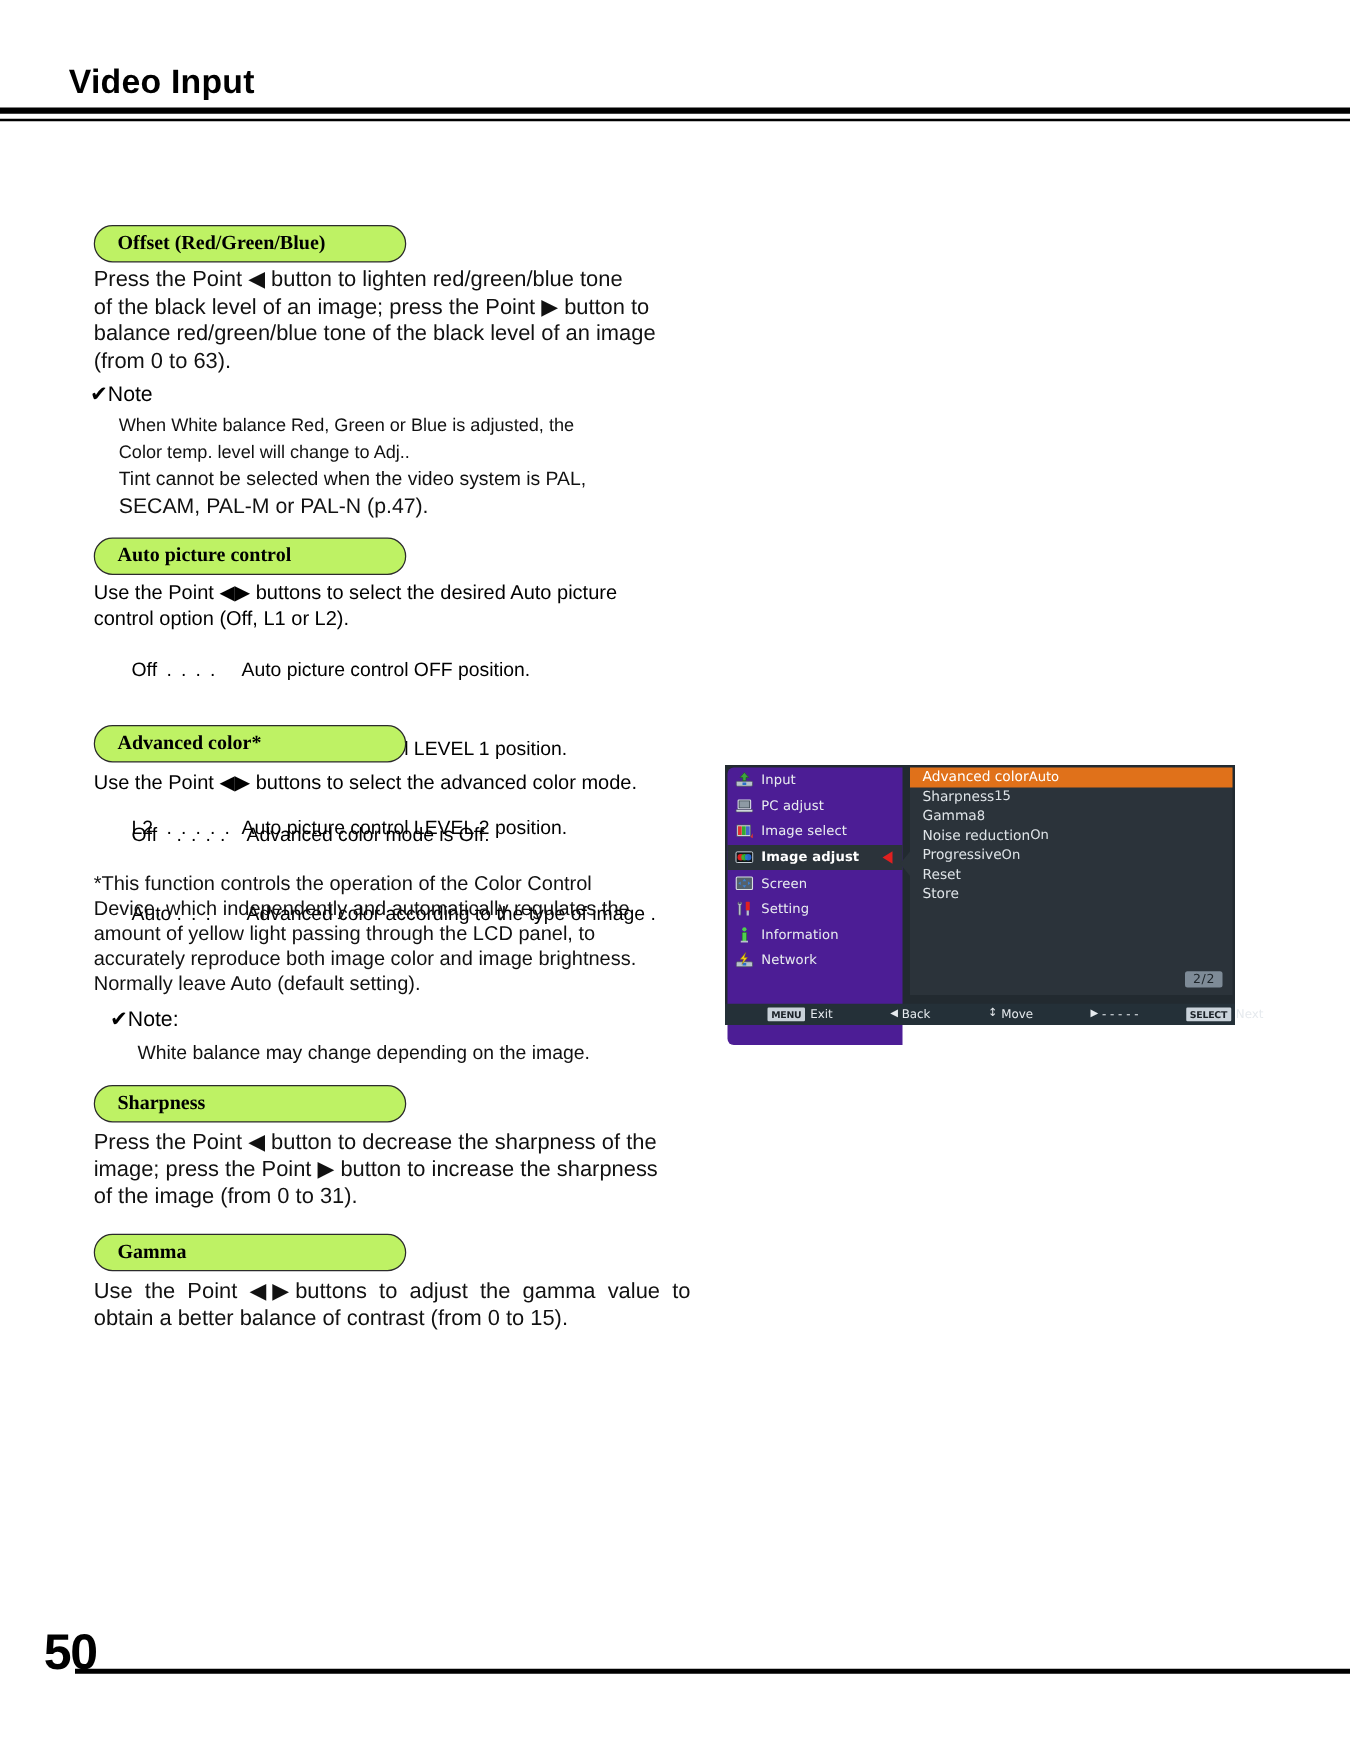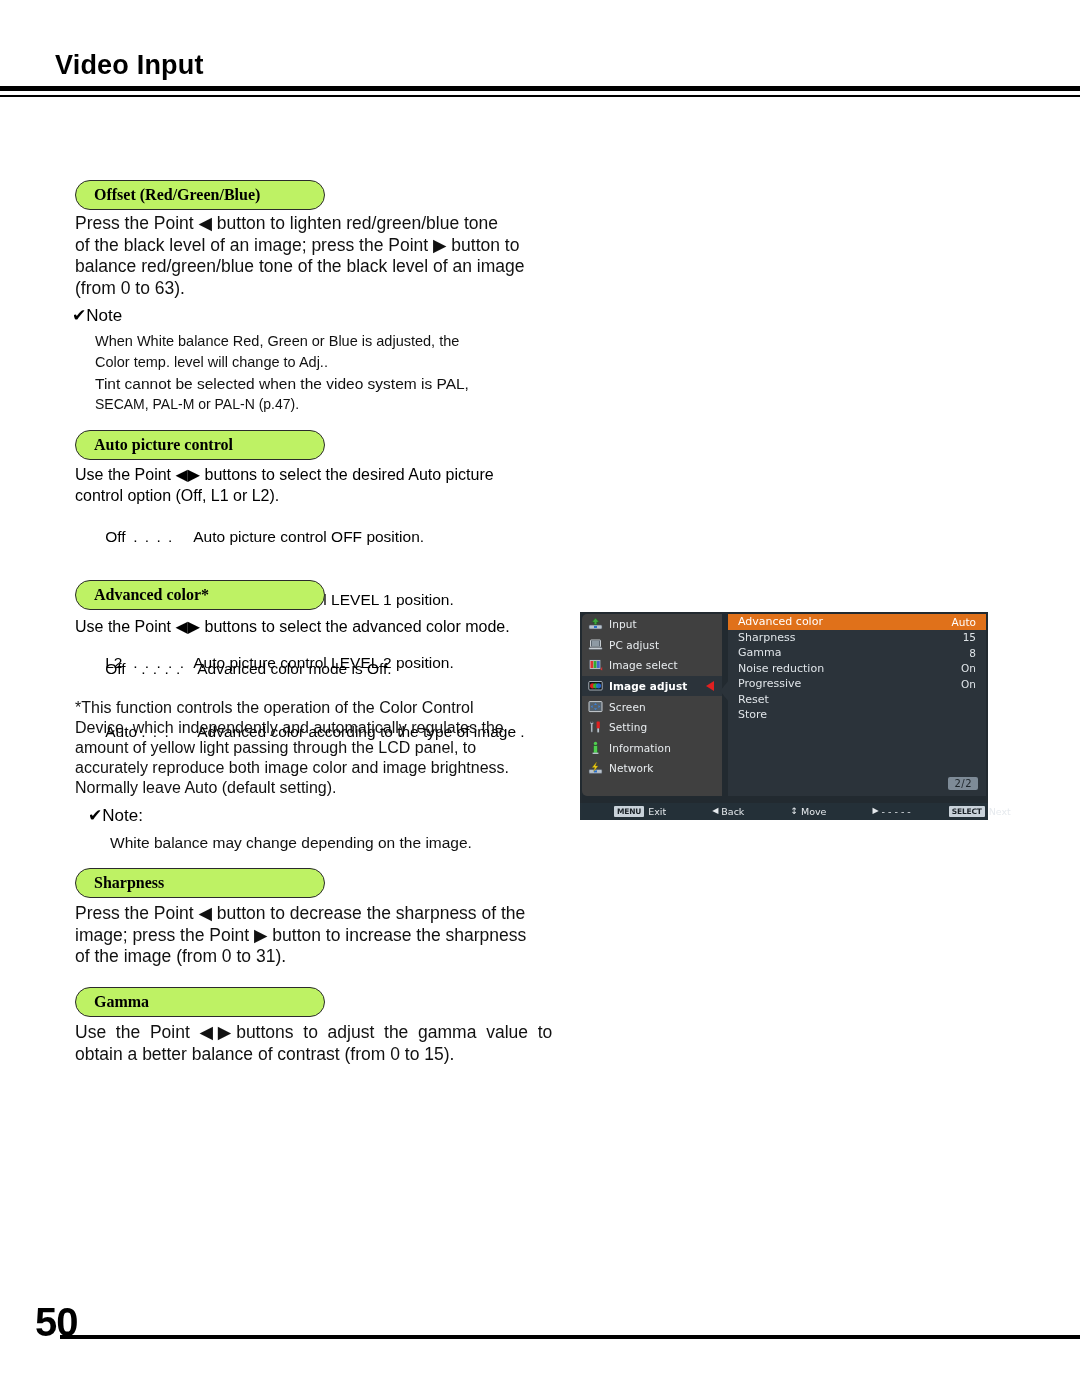--- a/index.html
+++ b/index.html
@@ -92,22 +92,22 @@
     font-family: "DejaVu Sans", sans-serif;
   }
   .osd-main {
     position: absolute;
     left: 0; top: 0;
     width: 408px; height: 187px;
   }
   .osd-side {
     position: absolute;
     left: 2px; top: 2px;
-    width: 140px; height: 182px;
-    background: #404040;
+    width: 140px; height: 222px;
+    background: #4c1d95;
     border-top-left-radius: 5px;
     border-bottom-left-radius: 5px;
   }
   .osd-side-item {
     position: relative;
     height: 20.6px;
     display: flex;
     align-items: center;
     padding-left: 6px;
     font-size: 10.5px;
@@ -145,21 +145,20 @@
   .osd-right {
     position: absolute;
     left: 148px; top: 2px;
     width: 258px; height: 182px;
     background: #2b333a;
   }
   .osd-row {
     height: 15.5px;
     display: flex;
     align-items: center;
-    justify-content: space-between;
     padding: 0 10px 0 10px;
     font-size: 11px;
     color: #dfe4e8;
     white-space: nowrap;
   }
   .osd-row.selected {
     background: #e0711a;
     color: #ffffff;
   }
   .osd-row .val { font-size: 10.5px; }
@@ -227,21 +226,21 @@
   <div>Press the Point ◀ button to lighten red/green/blue tone</div>
   <div>of the black level of an image; press the Point ▶ button to</div>
   <div>balance red/green/blue tone of the black level of an image</div>
   <div>(from 0 to 63).</div>
 </div>
 <div class="sec note-mark" style="left:72px; top:305px;">✔Note</div>
 <div class="sec note-body" style="left:95px; top:331px; width:445px;">
   <div>When White balance Red, Green or Blue is adjusted, the</div>
   <div>Color temp. level will change to Adj..</div>
   <div style="font-size:15.5px;">Tint cannot be selected when the video system is   PAL,</div>
-  <div style="font-size:14px;"> SECAM, PAL-M or PAL-N (p.47).</div>
+  <div style="font-size:17px;"> SECAM, PAL-M or PAL-N (p.47).</div>
 </div>
 
 <div class="sec" style="left:75px; top:430px; width:250px;">
   <div class="pill">Auto picture control</div>
 </div>
 <div class="sec" style="left:75px; top:464px; width:470px;">
   <div class="small-line" style="font-size:16px;">Use the Point ◀▶ buttons to select the desired Auto picture</div>
   <div class="small-line" style="font-size:16px;">control option (Off, L1 or L2).</div>
 </div>
 <div class="sec" style="left:88px; top:505px; width:460px;">

